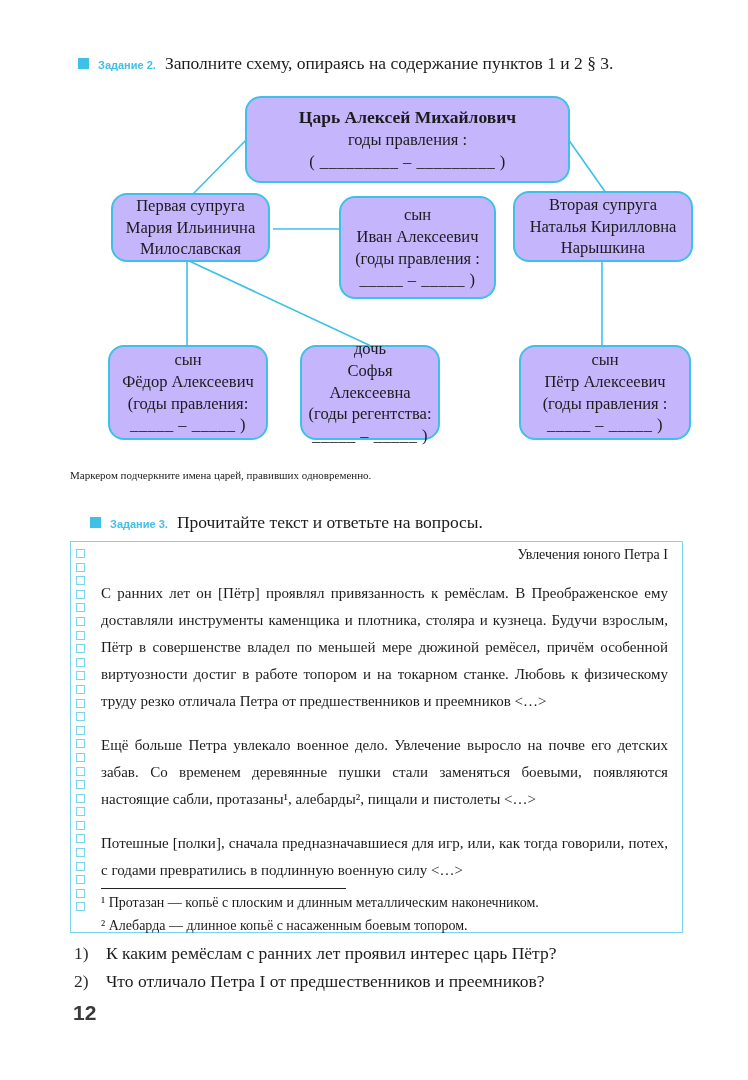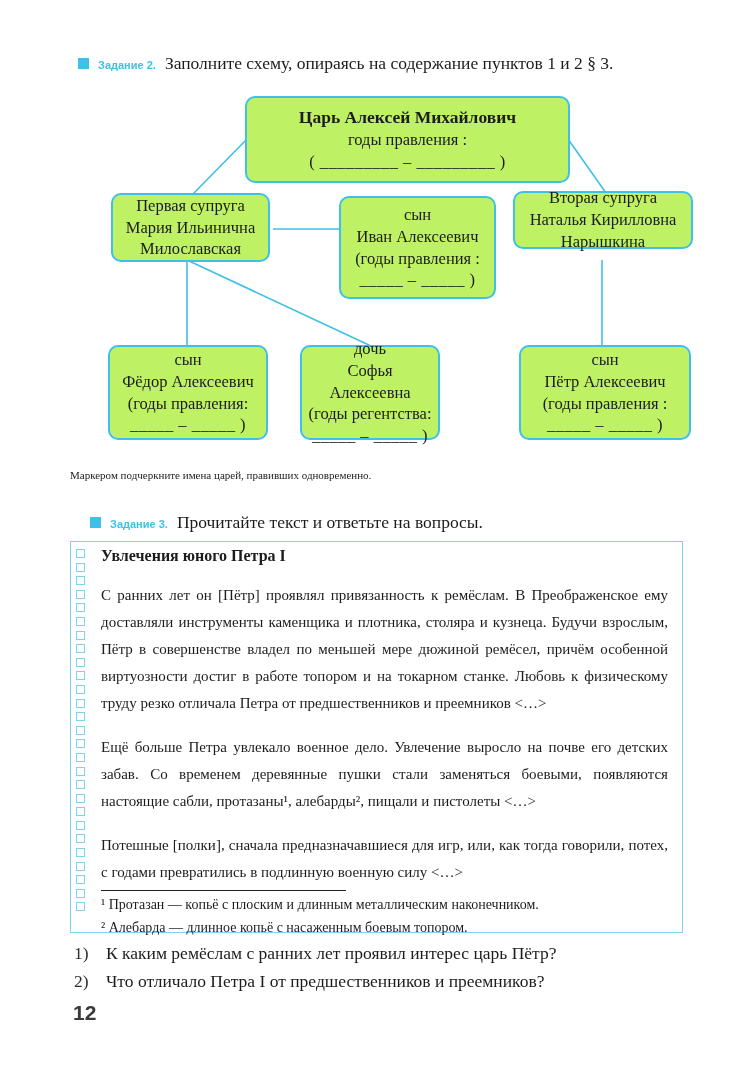--- a/index.html
+++ b/index.html
@@ -14,38 +14,38 @@
   }
   
   .task-header{position:absolute;left:78px;display:flex;align-items:baseline;gap:9px;white-space:nowrap;}
   .bullet{width:11px;height:11px;background:var(--accent);display:inline-block;align-self:center;flex:0 0 auto;}
   .task-label{font-family:"Liberation Sans",sans-serif;font-weight:bold;color:var(--accent);font-size:11px;}
   .task-instruction{font-size:17.5px;color:var(--ink);}
   
   .connectors{position:absolute;left:0;top:0;}
   .connectors line{stroke:var(--accent);stroke-width:1.6;}
   .dbox{
-    position:absolute;border:2px solid var(--accent);border-radius:10px;background:#bef264;
+    position:absolute;border:2px solid var(--accent);border-radius:16px;background:#c4b5fd;
     display:flex;flex-direction:column;justify-content:center;align-items:center;
     text-align:center;font-size:16.5px;line-height:1.32;padding:2px 4px;box-sizing:border-box;
   }
   .dbox .bold{font-weight:bold;font-size:17.5px;}
   .dbox .blank-line{letter-spacing:0.5px;}
   .note-line{position:absolute;left:70px;font-size:11px;}
   
   .reading-box{
     position:absolute;left:70px;top:541px;width:613px;height:392px;
     border:1.5px solid var(--accent-light);background:#fff;box-sizing:border-box;
   }
   .checkbox-column{
     position:absolute;left:5px;top:7px;display:flex;flex-direction:column;gap:4.6px;
   }
   .cbx{width:9px;height:9px;border:1.5px solid var(--accent-light);background:#fff;box-sizing:border-box;}
   .reading-content{margin:5px 14px 0 30px;}
-  .reading-title{text-align:left;font-weight:bold;font-size:16px;margin:2px 0 3px 0;}
+  .reading-title{text-align:right;font-weight:normal;font-size:14px;margin:2px 0 3px 0;}
   .reading-par{font-size:15px;line-height:27px;text-align:justify;text-align-last:left;margin-top:17px;}
   .footnote-rule{width:245px;border:none;border-top:1.6px solid #222;margin:4px 0 2px 0;}
   .footnote{font-size:14px;line-height:23px;}
   
   .questions{position:absolute;left:74px;top:939px;font-size:17.5px;}
   .question-row{display:flex;gap:12px;line-height:28px;}
   .q-num{color:#2f2f2f;min-width:20px;}
   .page-number{
     position:absolute;left:73px;top:1001px;font-family:"Liberation Sans",sans-serif;
     font-weight:bold;font-size:21px;color:#3a3a3a;
@@ -83,21 +83,21 @@
     <div>Милославская</div>
   </div>
 
   <div class="dbox" style="left:339px;top:196px;width:157px;height:103px;">
     <div>сын</div>
     <div>Иван Алексеевич</div>
     <div>(годы правления :</div>
     <div class="blank-line">_____ – _____ )</div>
   </div>
 
-  <div class="dbox" style="left:513px;top:191px;width:180px;height:58px;">
+  <div class="dbox" style="left:513px;top:191px;width:180px;height:71px;">
     <div>Вторая супруга</div>
     <div>Наталья Кирилловна</div>
     <div>Нарышкина</div>
   </div>
 
   <div class="dbox" style="left:108px;top:345px;width:160px;height:95px;">
     <div>сын</div>
     <div>Фёдор Алексеевич</div>
     <div>(годы правления:</div>
     <div class="blank-line">_____ – _____ )</div>

